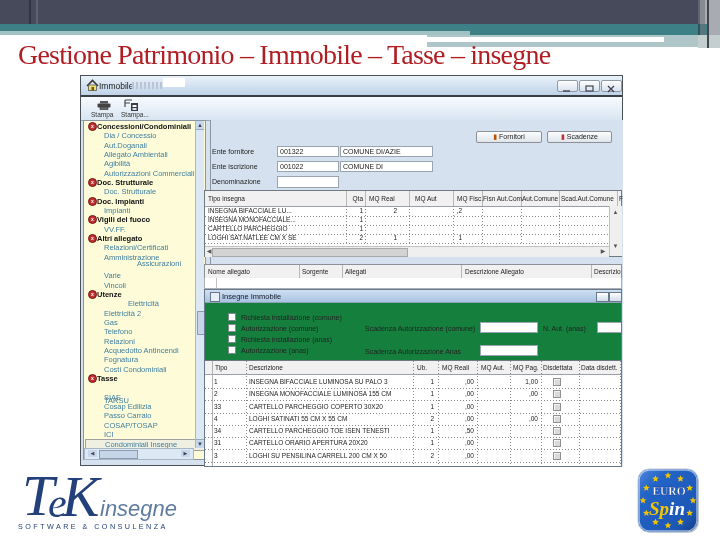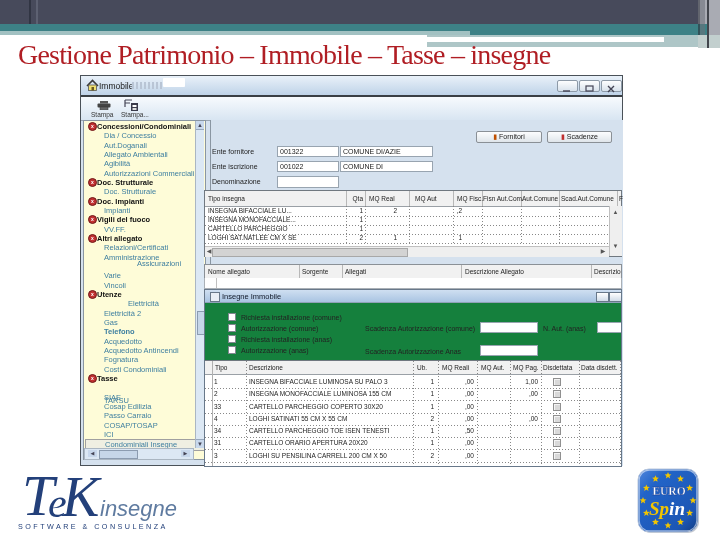--- a/index.html
+++ b/index.html
@@ -133,22 +133,22 @@
         <div class="titem ts" style="top:122.29px;left:20px;">Relazioni/Certificati</div>
         <div class="titem ts" style="top:131.62px;left:20px;">Amministrazione</div>
         <div class="titem ts" style="top:138px;left:20px;text-align:center;">Assicurazioni</div>
         <div class="titem ts" style="top:150.28px;left:20px;">Varie</div>
         <div class="titem ts" style="top:159.61px;left:20px;">Vincoli</div>
         <div class="titem tb" style="top:168.94px;left:13px">Utenze</div>
         <div class="ric" style="top:168.94px">x</div>
         <div class="titem ts" style="top:178.27px;left:16px;margin-left:28px;">Elettricità</div>
         <div class="titem ts" style="top:187.60px;left:20px;">Elettricità 2</div>
         <div class="titem ts" style="top:196.93px;left:20px;">Gas</div>
-        <div class="titem ts" style="top:206.26px;left:20px;font-weight:bold;">Telefono</div>
-        <div class="titem ts" style="top:215.59px;left:20px;">Acquedotto</div>
+        <div class="titem ts" style="top:206.26px;left:20px;">Telefono</div>
+        <div class="titem ts" style="top:215.59px;left:20px;">Relazioni</div>
         <div class="titem ts" style="top:224.92px;left:20px;">Acquedotto Antincendi</div>
         <div class="titem ts" style="top:234.25px;left:20px;">Fognatura</div>
         <div class="titem ts" style="top:243.58px;left:20px;">Costi Condominiali</div>
         <div class="titem tb" style="top:252.91px;left:13px">Tasse</div>
         <div class="ric" style="top:252.91px">x</div>
         <div class="titem ts" style="top:275px;left:20px;">TARSU</div>
         <div class="titem ts" style="top:271.57px;left:20px;">SIAE</div>
         <div class="titem ts" style="top:280.90px;left:20px;">Cosap Edilizia</div>
         <div class="titem ts" style="top:290.23px;left:20px;">Passo Carraio</div>
         <div class="titem ts" style="top:299.56px;left:20px;">COSAP/TOSAP</div>

